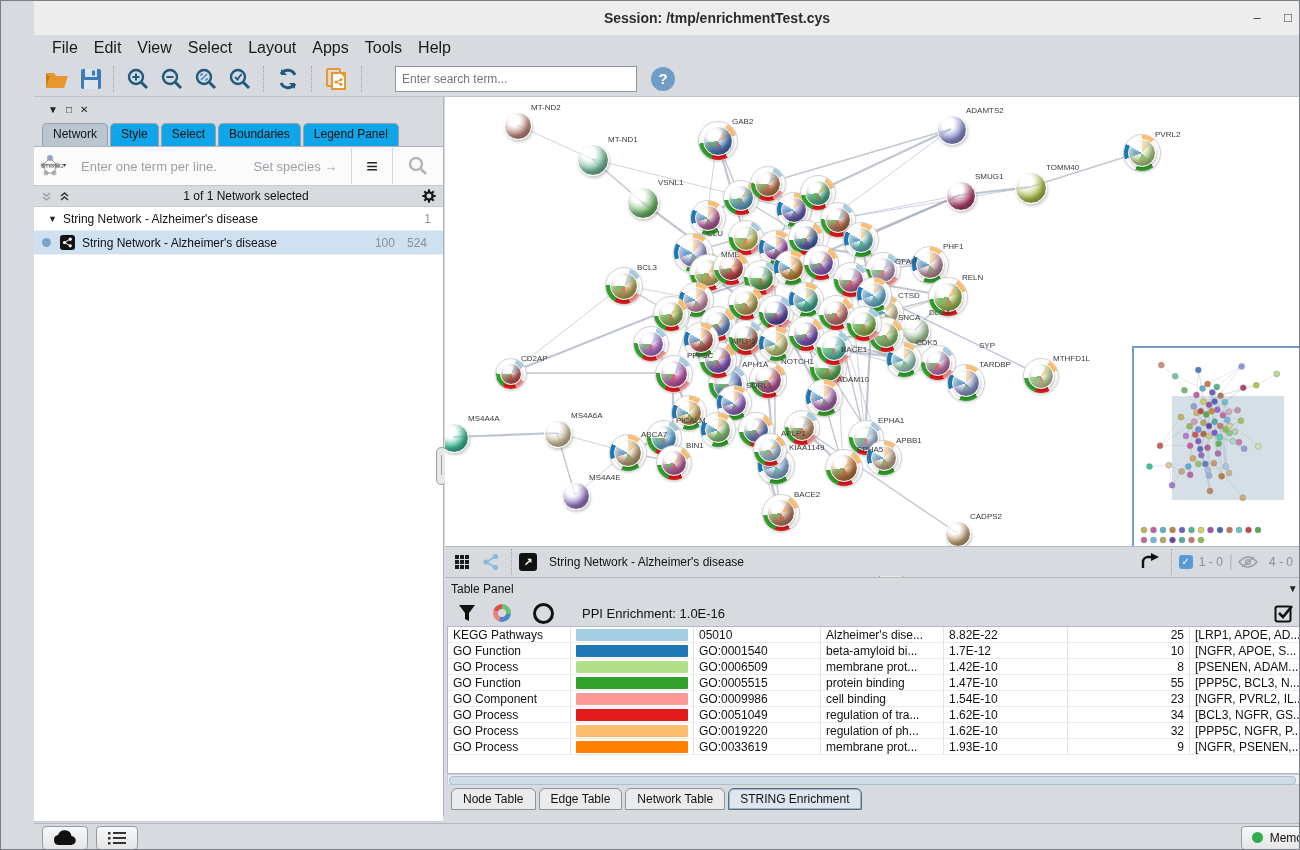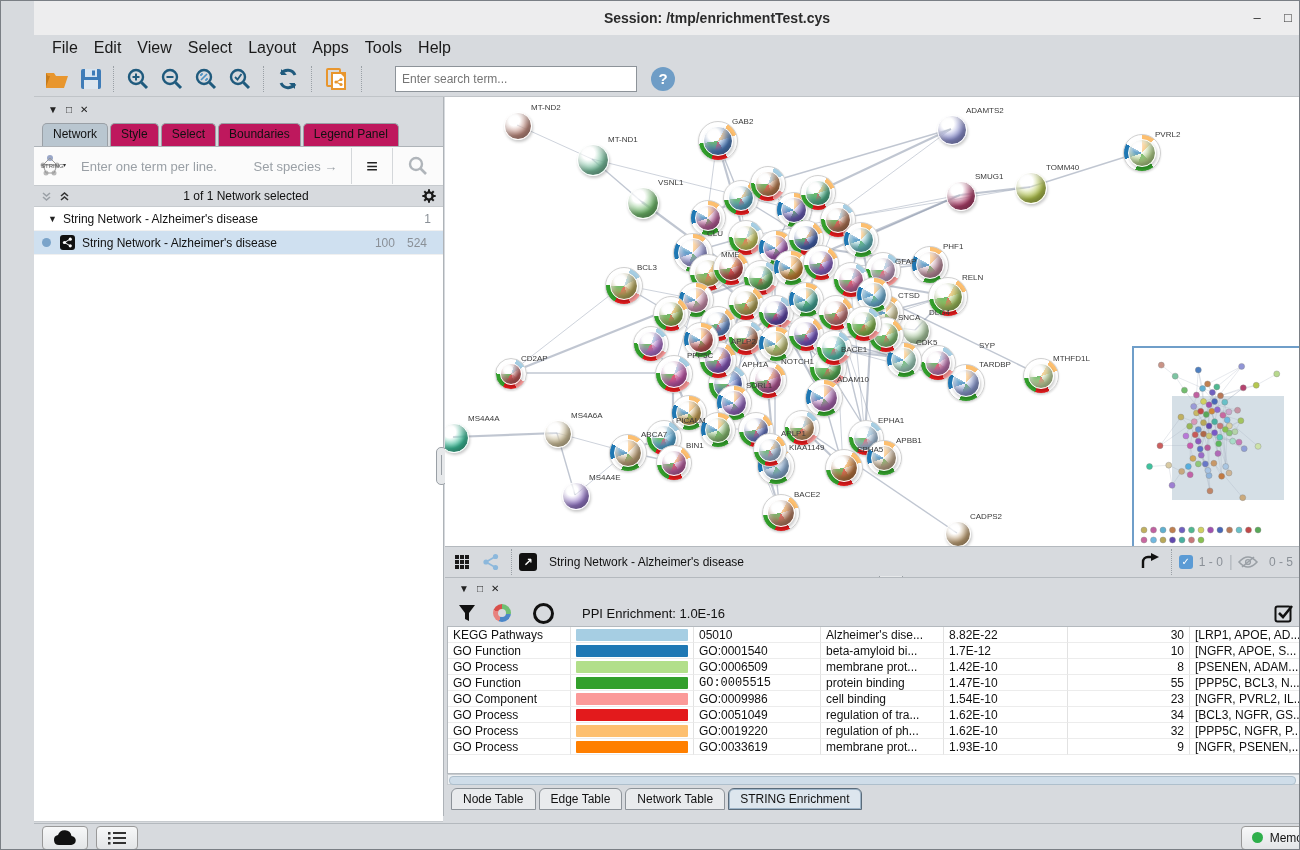--- a/index.html
+++ b/index.html
@@ -19,21 +19,21 @@
   .tb-sep{width:1px;height:26px;margin:0 6px;border-left:1px dotted #9aa0a6;}
   .tb-ico{margin:0 5px;display:flex;align-items:center;justify-content:center;}
   #search-input{width:228px;height:24px;border:1px solid #8d9399;font-size:12px;padding:0 6px;color:#333;background:#fff;}
   #help-btn{width:24px;height:24px;border-radius:50%;background:#6f9dc6;color:#fff;font-weight:bold;text-align:center;line-height:24px;font-size:15px;margin-left:14px;}
   
   #control-panel{left:0;top:96px;width:410px;height:719px;background:#d7dade;border-right:1px solid #aeb3b8;box-sizing:border-box;}
   #cp-header{height:20px;display:flex;align-items:center;padding:2px 6px;}
   #cp-title{font-size:12px;color:#111;flex:1;}
   .mini-ctl{font-size:10px;color:#222;margin-left:8px;}
   #cp-tabs{display:flex;padding:2px 4px 0 8px;height:23px;}
-  .cp-tab{font-size:12px;color:#111;background:#be185d;border:1px solid #9aa0a6;border-bottom:none;border-radius:5px 5px 0 0;padding:3px 10px;margin-right:2px;}
+  .cp-tab{font-size:12px;color:#111;background:#0ea5e9;border:1px solid #9aa0a6;border-bottom:none;border-radius:5px 5px 0 0;padding:3px 10px;margin-right:2px;}
   .cp-tab.active{background:#b9c6d0;}
   #string-bar{height:38px;background:#fbfbfb;border-top:1px solid #aeb3b8;border-bottom:1px solid #c6cace;display:flex;align-items:center;}
   #string-ph{font-size:13px;color:#9aa0a6;margin-left:8px;flex:1;}
   #species-hint{font-size:13px;color:#9aa0a6;margin-right:14px;}
   .vline{width:1px;height:36px;background:#d4d7da;}
   #hamburger{font-size:20px;color:#222;padding:0 14px;font-weight:bold;}
   #netsel-bar{height:20px;background:#d7dade;display:flex;align-items:center;padding:0 6px;border-bottom:1px solid #c6cace;}
   #netsel-text{flex:1;text-align:center;font-size:12px;color:#111;}
   #net-tree{background:#fff;height:614px;border-bottom:1px solid #c6cace;}
   .tree-row{height:23px;display:flex;align-items:center;font-size:12px;color:#111;border-bottom:1px solid #f0f0f0;}
@@ -876,31 +876,32 @@
   <span class="blue-check">✓</span>
   <span class="counter-txt">1 - 0</span>
   <span style="color:#b4b9be">|</span>
   <span class="tb-ico">
     <svg width="20" height="14" viewBox="0 0 20 14">
         <path d="M1 7q9-10 18 0q-9 10-18 0z" fill="none" stroke="#9aa0a6" stroke-width="1.6"></path>
         <circle cx="10" cy="7" r="2.4" fill="none" stroke="#9aa0a6" stroke-width="1.4"></circle>
         <line x1="4" y1="12" x2="16" y2="2" stroke="#9aa0a6" stroke-width="1.6"></line>
       </svg>
   </span>
-  <span class="counter-txt">0 - 5</span>
+  <span class="counter-txt">4 - 0</span>
   <span class="tb-ico" style="margin-right:8px">
     <svg width="22" height="22" viewBox="0 0 22 22">
         <circle cx="11" cy="11" r="5.5" fill="none" stroke="#4a90d9" stroke-width="2.4"></circle>
         <path d="M11 0l3 4h-6zM11 22l3-4h-6zM0 11l4-3v6zM22 11l-4-3v6z" fill="#4a90d9"></path>
       </svg>
   </span>
 </div>
 
 <div id="table-panel" class="abs">
   <div id="tp-header">
+    <span id="tp-title">Table Panel</span>
     <span class="mini-ctl">▼</span>
     <span class="mini-ctl">□</span>
     <span class="mini-ctl" style="font-weight:bold">✕</span>
   </div>
   <div id="tp-toolbar">
     <span class="tb-ico">
       <svg width="18" height="18" viewBox="0 0 18 18">
           <path d="M1 1h16l-6 8v8l-4-2V9z" fill="#111"></path>
         </svg>
     </span>
@@ -932,21 +933,21 @@
   <div id="enrich-table">
     <div id="table-body">
         <div class="t-row">
           <div class="t-cell" style="width: 123px;">KEGG Pathways</div>
           <div class="t-cell" style="width: 123px;">
             <div class="swatch" style="background: rgb(166, 206, 227);"></div>
           </div>
           <div class="t-cell" style="width: 127px;">05010</div>
           <div class="t-cell" style="width: 123px;">Alzheimer's dise...</div>
           <div class="t-cell" style="width: 124px;">8.82E-22</div>
-          <div class="t-cell num" style="width: 122px;">30</div>
+          <div class="t-cell num" style="width: 122px;">25</div>
           <div class="t-cell" style="width: 111px;">[LRP1, APOE, AD...</div>
         </div>
         <div class="t-row">
           <div class="t-cell" style="width: 123px;">GO Function</div>
           <div class="t-cell" style="width: 123px;">
             <div class="swatch" style="background: rgb(31, 120, 180);"></div>
           </div>
           <div class="t-cell" style="width: 127px;">GO:0001540</div>
           <div class="t-cell" style="width: 123px;">beta-amyloid bi...</div>
           <div class="t-cell" style="width: 124px;">1.7E-12</div>
@@ -962,21 +963,21 @@
           <div class="t-cell" style="width: 123px;">membrane prot...</div>
           <div class="t-cell" style="width: 124px;">1.42E-10</div>
           <div class="t-cell num" style="width: 122px;">8</div>
           <div class="t-cell" style="width: 111px;">[PSENEN, ADAM...</div>
         </div>
         <div class="t-row">
           <div class="t-cell" style="width: 123px;">GO Function</div>
           <div class="t-cell" style="width: 123px;">
             <div class="swatch" style="background: rgb(51, 160, 44);"></div>
           </div>
-          <div class="t-cell" style="width: 127px; font-family: Liberation Mono, monospace;">GO:0005515</div>
+          <div class="t-cell" style="width: 127px;">GO:0005515</div>
           <div class="t-cell" style="width: 123px;">protein binding</div>
           <div class="t-cell" style="width: 124px;">1.47E-10</div>
           <div class="t-cell num" style="width: 122px;">55</div>
           <div class="t-cell" style="width: 111px;">[PPP5C, BCL3, N...</div>
         </div>
         <div class="t-row">
           <div class="t-cell" style="width: 123px;">GO Component</div>
           <div class="t-cell" style="width: 123px;">
             <div class="swatch" style="background: rgb(251, 154, 153);"></div>
           </div>

